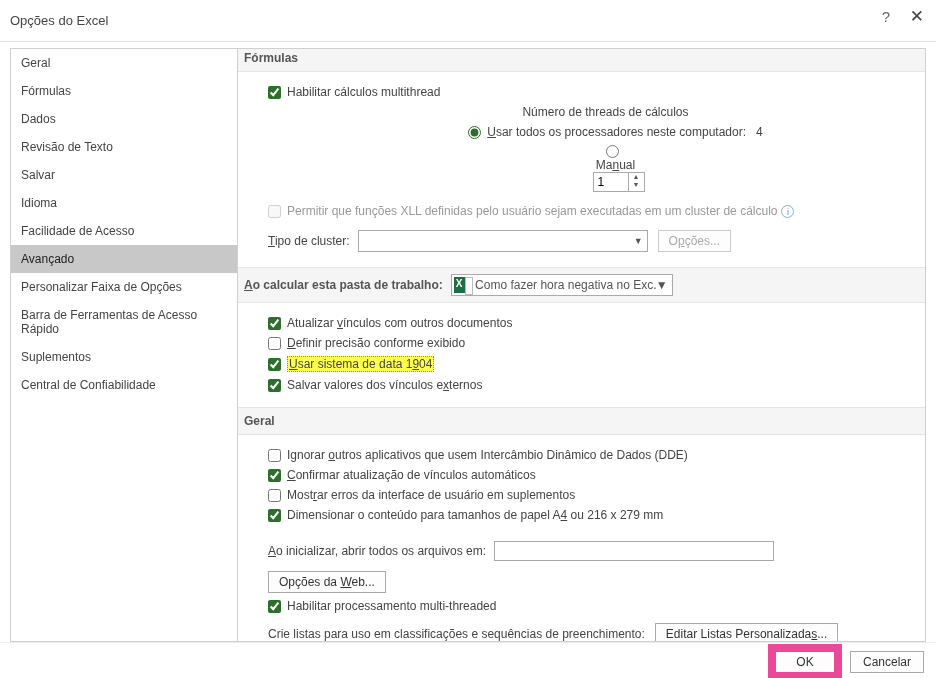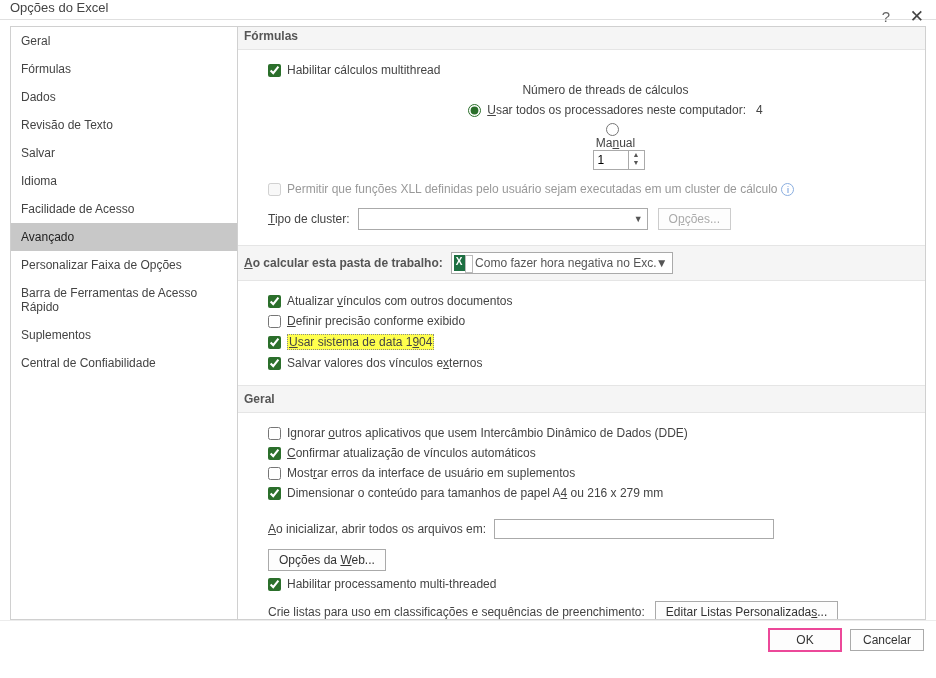--- a/index.html
+++ b/index.html
@@ -6,23 +6,24 @@
   body {
     font-family: "Segoe UI", Tahoma, sans-serif;
     font-size: 12px;
     color: #333;
     background: #fff;
     width: 936px;
     height: 678px;
     overflow: hidden;
   }
   .titlebar {
-    height: 20px;
+    height: 42px;
     border-bottom: 1px solid #e0e0e0;
     display: flex;
+    align-items: center;
     padding: 0 10px;
     position: relative;
   }
   .titlebar .title { font-size: 13px; color: #444; }
   .titlebar .help-icon {
     position: absolute; right: 46px; top: 8px;
     font-size: 15px; color: #666; cursor: pointer;
   }
   .titlebar .close-icon {
     position: absolute; right: 12px; top: 6px;
@@ -125,21 +126,21 @@
   .footer {
     height: 38px;
     display: flex;
     justify-content: flex-end;
     align-items: center;
     gap: 8px;
     padding-right: 12px;
     border-top: 1px solid #ececec;
   }
   .footer .btn { min-width: 74px; }
-  .footer .btn.primary { border: 2px solid #ec4899; }
+  .footer .btn.primary { border: 8px solid #ec4899; }
 </style>
 </head>
 <body>
 
 <div class="titlebar">
   <span class="title">Opções do Excel</span>
   <span class="help-icon">?</span>
   <span class="close-icon">✕</span>
 </div>
 

